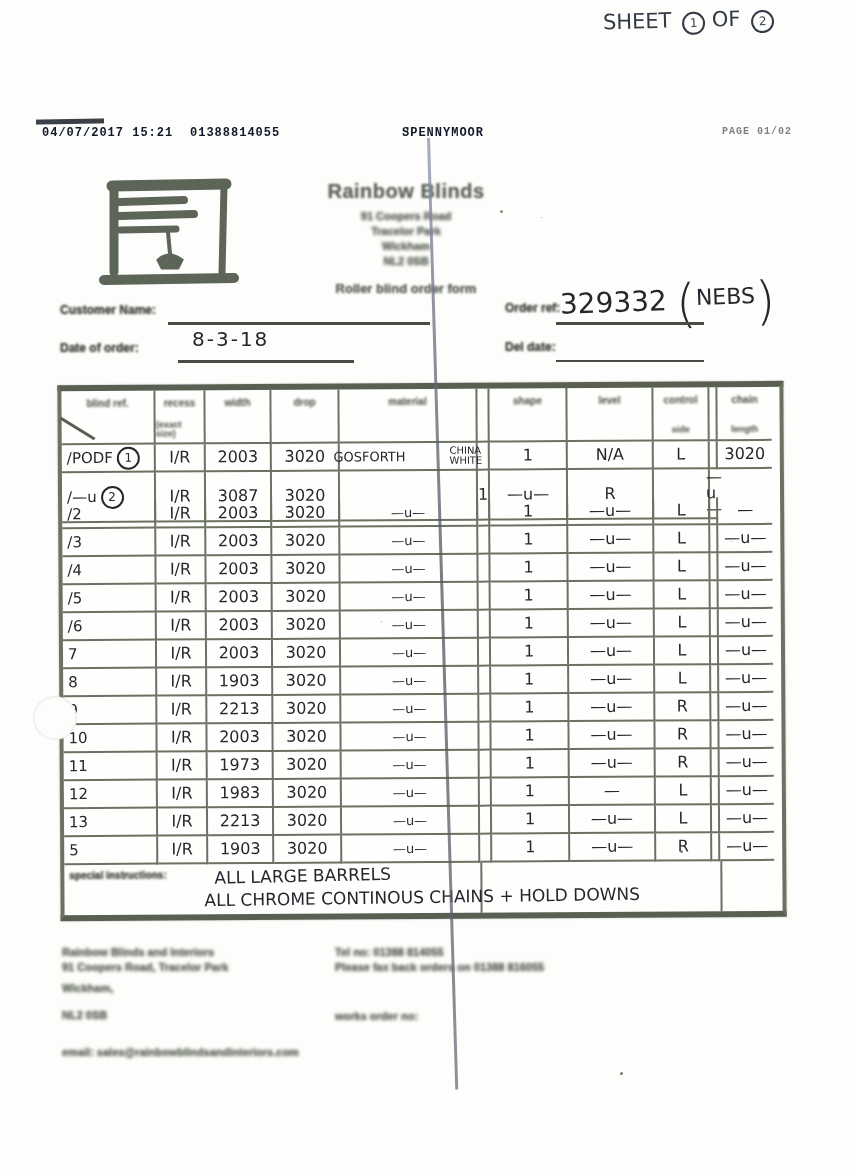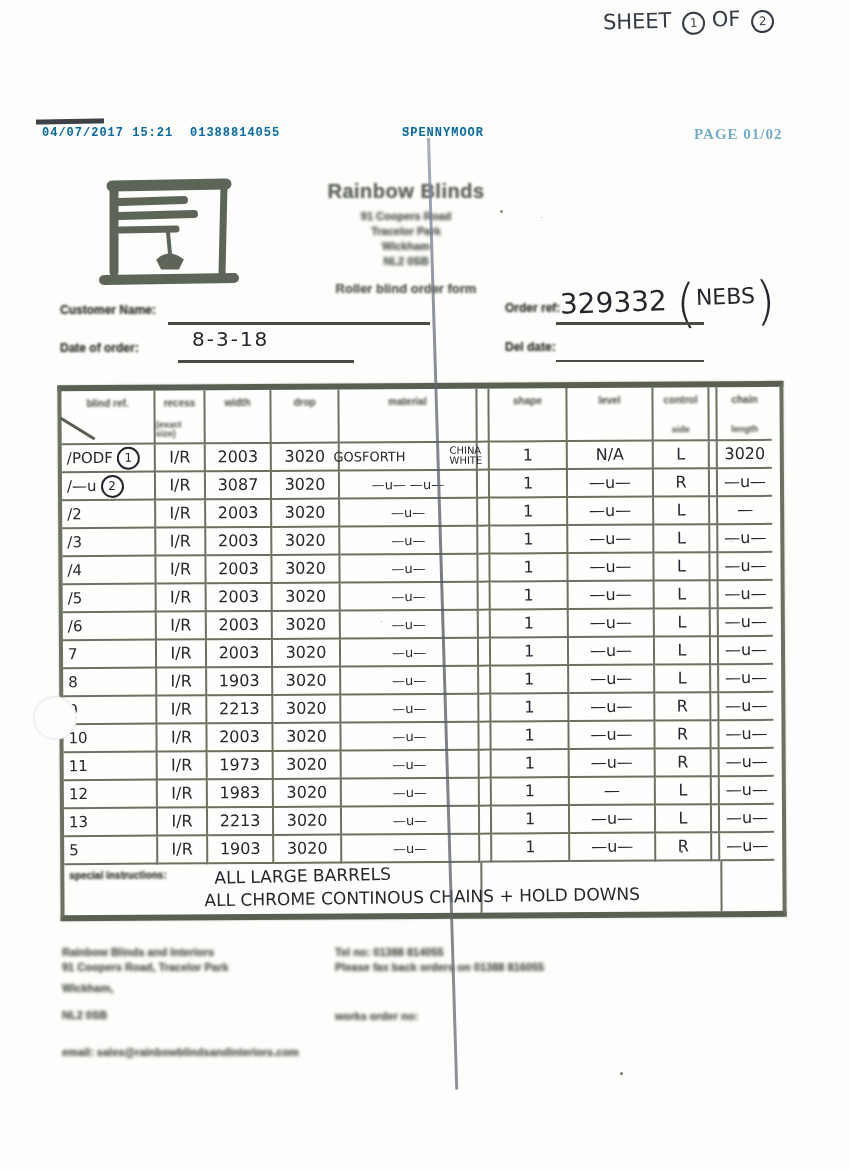--- a/index.html
+++ b/index.html
@@ -20,21 +20,21 @@
     width:19px;height:19px;border:2px solid var(--ink);border-radius:50%;
     font-size:12px;margin-left:4px;flex:0 0 auto;
   }
   
   .pp{font-weight:bold;color:var(--pp);filter:blur(1.1px);text-shadow:0 0 1px #6d7366;}
   .pp-dark{font-weight:bold;color:#3f443c;filter:blur(1.1px);text-shadow:0 0 1px #4a4f44;}
   .pp-soft{font-weight:bold;color:#666c60;filter:blur(1.35px);text-shadow:0 0 2px #767c6f;}
   .abs{position:absolute;}
   
   .faxline span{position:absolute;font-family:"Liberation Mono",monospace;font-weight:bold;
-    color:#0369a1;filter:blur(.7px);font-size:12px;letter-spacing:1px;white-space:nowrap;}
+    color:#0f172a;filter:blur(.7px);font-size:12px;letter-spacing:1px;white-space:nowrap;}
   
   .uline{position:absolute;height:3px;background:#484c44;filter:blur(.6px);}
   
   .bigparen{font-size:34px;font-weight:400;vertical-align:-4px;letter-spacing:0;}
   .hugeparen{font-size:52px;font-weight:300;vertical-align:-12px;}
   
   .otable{
     position:absolute;left:59px;top:383px;width:718px;
     border:4px solid var(--line);border-top:6px solid #596052;border-bottom:6px solid #596052;
     background:#fefefd;transform:rotate(-0.35deg);
@@ -90,21 +90,21 @@
     <span class="circ" style="border-color:#333a46;color:#333a46;">1</span>
     <span>OF</span>
     <span class="circ" style="border-color:#333a46;color:#333a46;">2</span>
   </div>
 
   <div class="abs faxline" style="left:42px;top:126px;width:780px;height:20px;">
     <span style="left:0;">04/07/2017  15:21</span>
     <span style="left:148px;">01388814055</span>
     <span style="left:362px;opacity:.8;">'</span>
     <span style="left:360px;">SPENNYMOOR</span>
-    <span style="left:652px;opacity:.55;font-size:15px;font-family:Liberation Serif, serif;">PAGE  01/02</span>
+    <span style="left:680px;opacity:.55;font-size:10px;">PAGE  01/02</span>
   </div>
   <div class="dash-artifact"></div>
 
   <svg class="logo" width="142" height="112" viewBox="0 0 142 112">
     <g stroke="#5d6458" fill="none" stroke-linecap="round">
       <path d="M14 10 L128 8" stroke-width="11"></path>
       <path d="M16 12 L16 96" stroke-width="9"></path>
       <path d="M126 10 L124 98" stroke-width="7"></path>
       <path d="M22 26 L86 24" stroke-width="8"></path>
       <path d="M22 40 L96 38" stroke-width="8"></path>
@@ -211,21 +211,20 @@
         </div>
 
         <div class="row brow">
           <div class="c0">
             <span>/—u</span>
             <span class="circ">2</span>
           </div>
           <div class="c1">I/R</div>
           <div class="c2">3087</div>
           <div class="c3">3020</div>
-          <div class="c4">—u—  —u—</div>
           <div class="sp"></div>
           <div class="c5">1</div>
           <div class="c6">—u—</div>
           <div class="c7">R</div>
           <div class="sp"></div>
           <div class="c8">—u—</div>
         </div>
 
         <div class="row brow">
           <div class="c0">/2</div>

